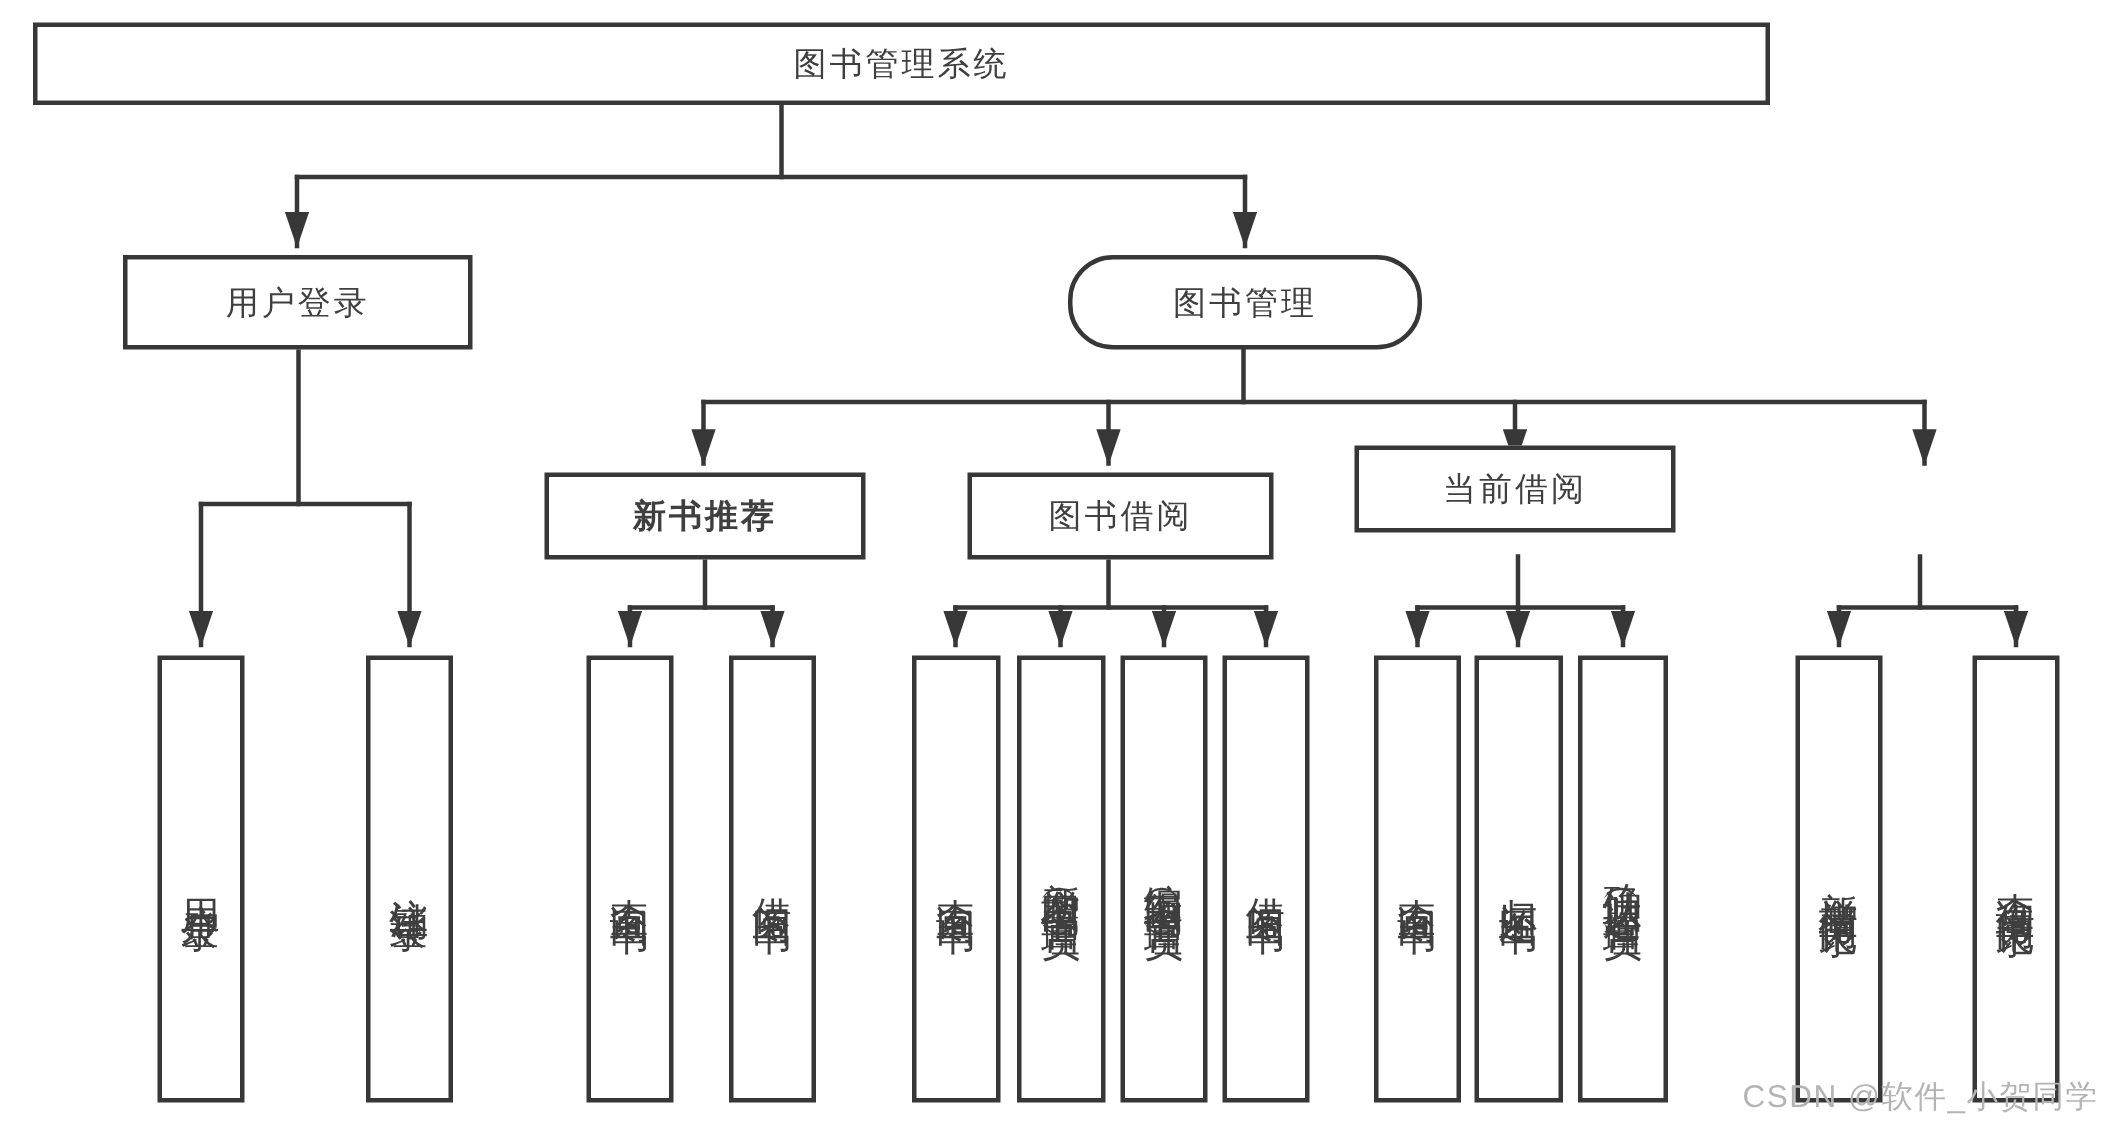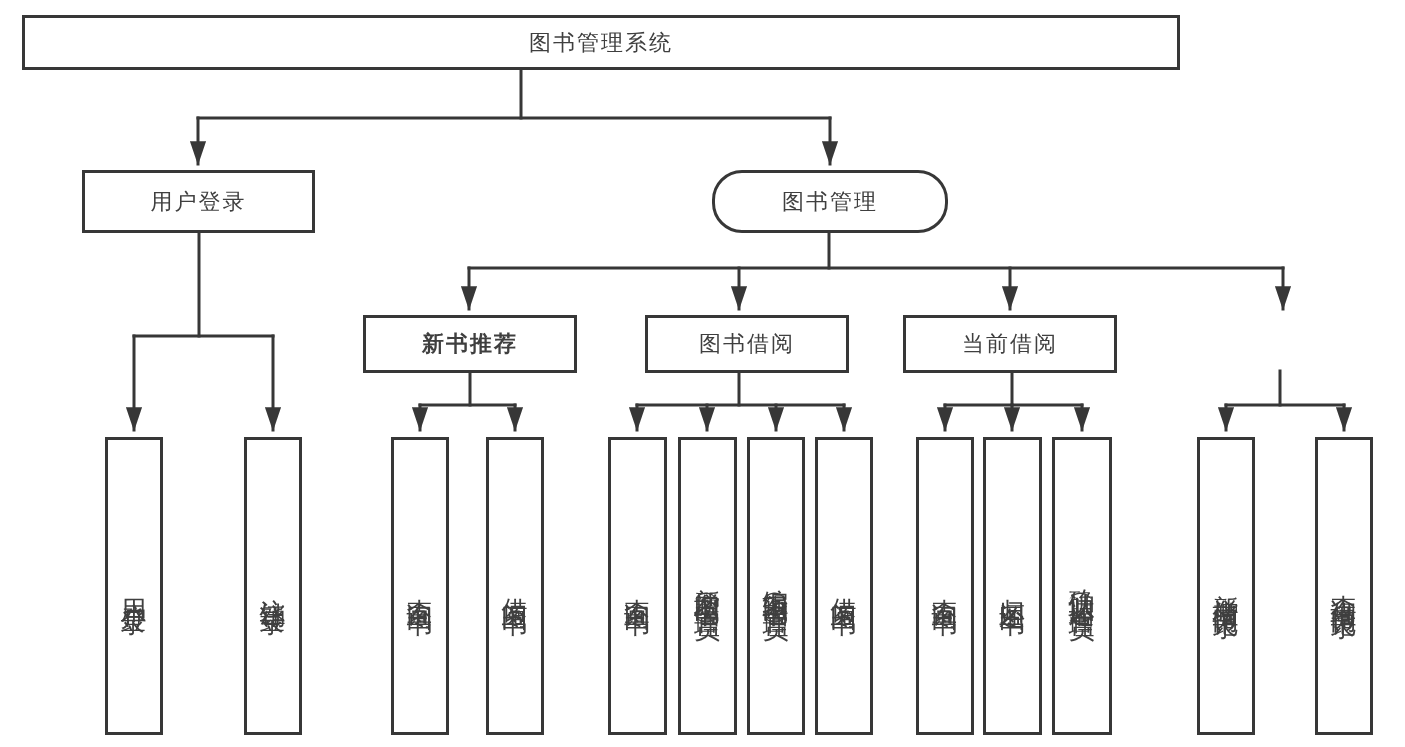--- a/index.html
+++ b/index.html
@@ -109,21 +109,21 @@
     <path class="line" d="M1344 405 V430" marker-end="url(#arrow)"></path>
   </svg>
 
   <div class="node hnode" style="left:22px; top:15px; width:1158px; height:55px;">图书管理系统</div>
 
   <div class="node hnode" style="left:82px; top:170px; width:233px; height:63px;">用户登录</div>
   <div class="node hnode" style="left:712px; top:170px; width:236px; height:63px;border-radius:30px;">图书管理</div>
 
   <div class="node hnode" style="left:363px; top:315px; width:214px; height:58px;font-weight:bold;">新书推荐</div>
   <div class="node hnode" style="left:633px; top:315px; width:204px; height:58px;margin-left:12px;">图书借阅</div>
-  <div class="node hnode" style="left:903px; top:315px; width:214px; height:58px;font-family:Liberation Mono, monospace;">当前借阅</div>
+  <div class="node hnode" style="left:903px; top:297px; width:214px; height:58px;font-family:Liberation Mono, monospace;">当前借阅</div>
 
   <div class="node vnode" style="left:105px; top:437px; width:58px; height:298px;">
     <span class="vtext">用户登录</span>
   </div>
   <div class="node vnode" style="left:244px; top:437px; width:58px; height:298px;">
     <span class="vtext">注销登录</span>
   </div>
 
   <div class="node vnode" style="left:391px; top:437px; width:58px; height:298px;">
     <span class="vtext">查询图书</span>
@@ -155,14 +155,15 @@
     <span class="vtext">确认归还（管理员）</span>
   </div>
 
   <div class="node vnode" style="left:1197px; top:437px; width:58px; height:298px;">
     <span class="vtext">新增借阅记录</span>
   </div>
   <div class="node vnode" style="left:1315px; top:437px; width:58px; height:298px;">
     <span class="vtext">查询借阅记录</span>
   </div>
 
+  <div class="watermark">CSDN @软件_小贺同学</div>
 
 </div>
 
 </body></html>

